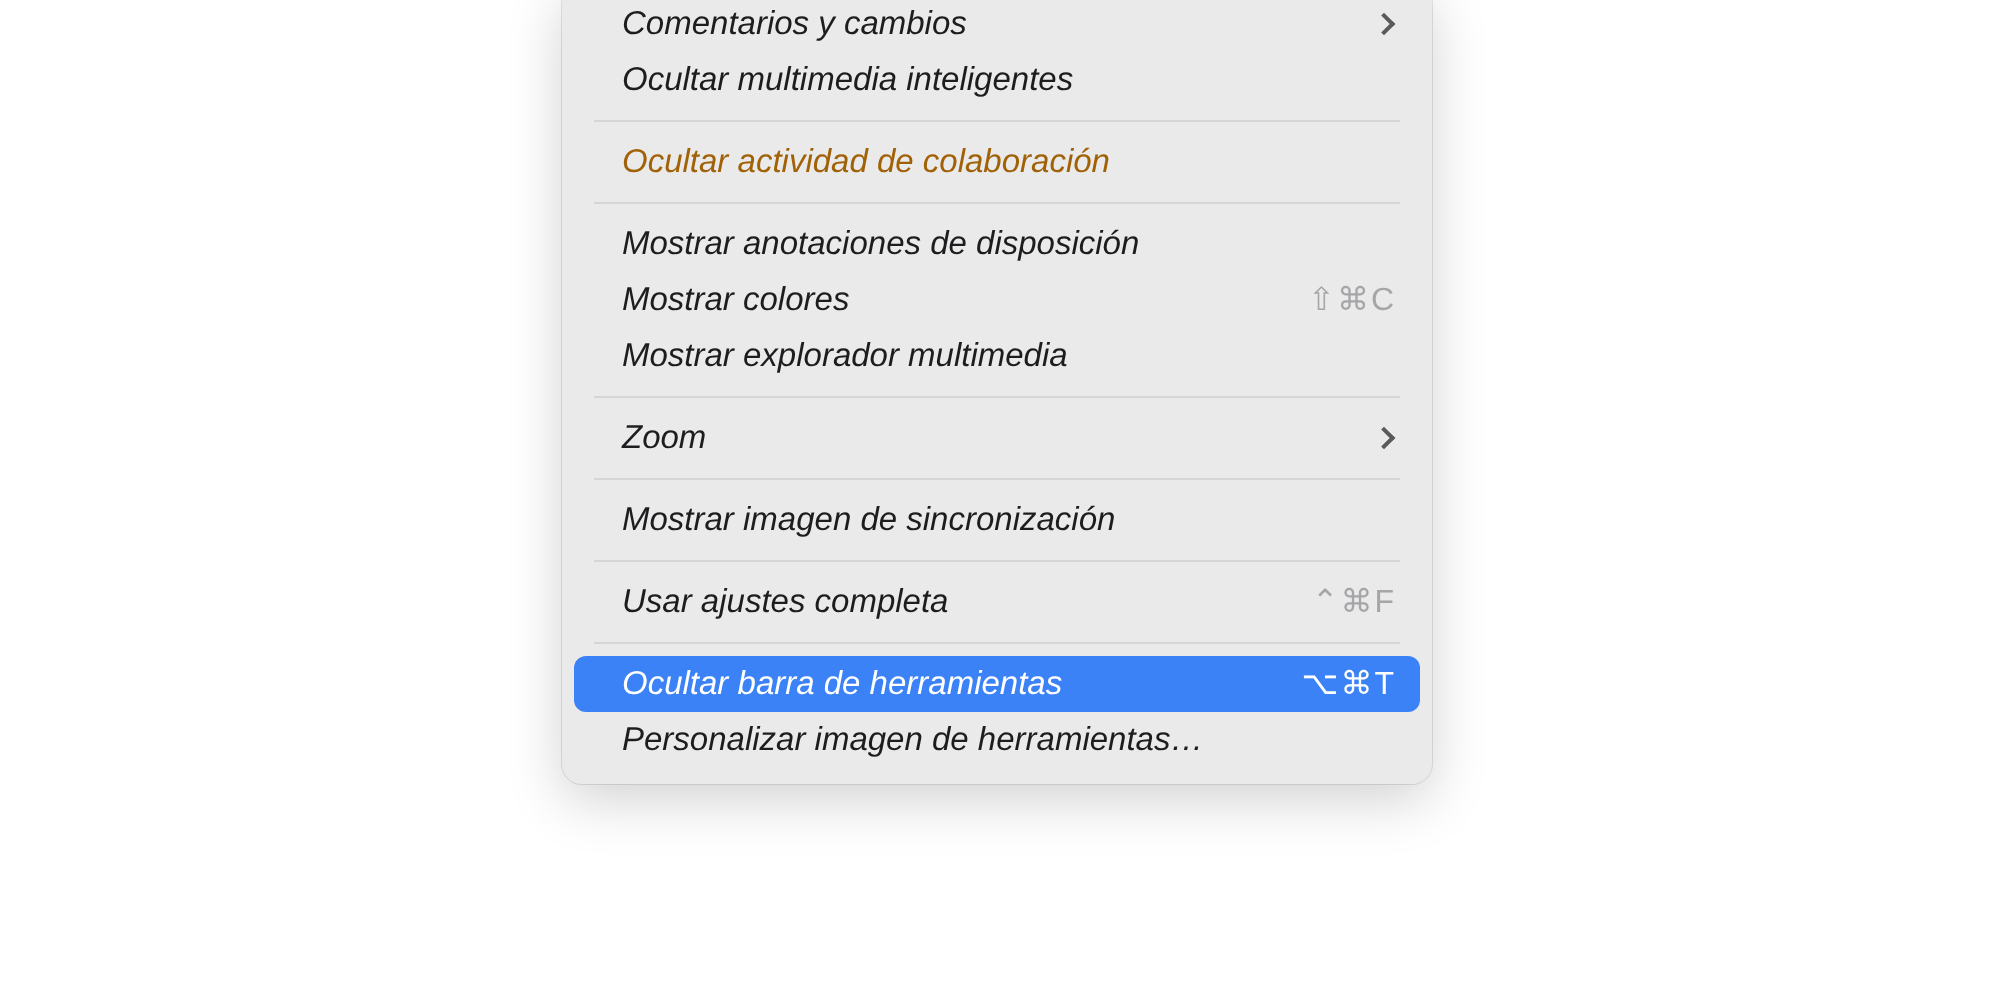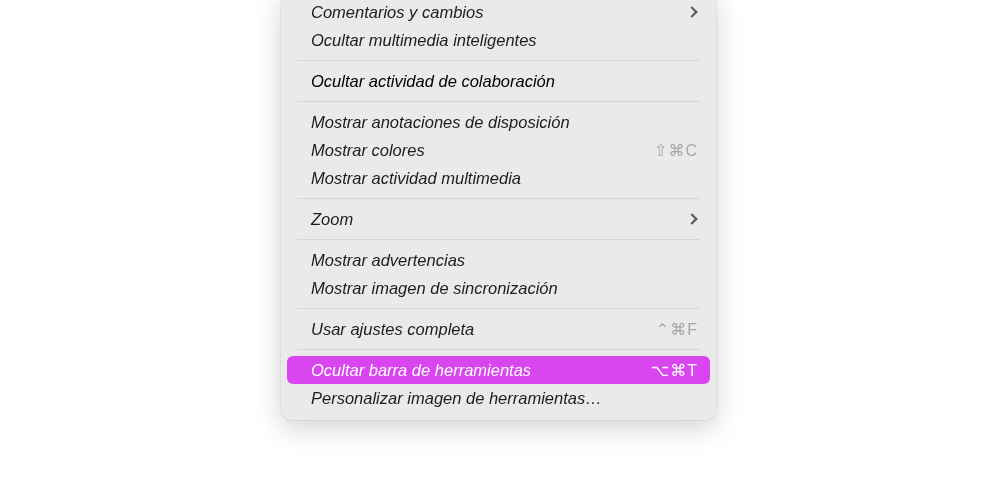--- a/index.html
+++ b/index.html
@@ -25,24 +25,24 @@
       display: flex;
       align-items: center;
       justify-content: space-between;
       height: 28px;
       padding: 0 18px 0 30px;
       font-size: 16.5px;
       color: #1d1d1f;
       cursor: default;
     }
     .menu-item.disabled {
-      color: #000000;
+      color: #a16207;
     }
     .menu-item.highlighted {
-      background: #d946ef;
+      background: #3b82f6;
       color: #ffffff;
       border-radius: 6px;
       margin: 0 6px;
       padding: 0 12px 0 24px;
       justify-content: flex-end;
     }
     .menu-item .label { flex: 1; font-style: italic; }
     .menu-item .shortcut {
       font-size: 16px;
       color: #a6a6a8;
@@ -90,35 +90,32 @@
     <span class="label">Mostrar anotaciones de disposición</span>
   </div>
 
   <div class="menu-item">
     <span class="label">Mostrar colores</span>
     <span class="shortcut">⇧⌘C</span>
   </div>
 
 
   <div class="menu-item">
-    <span class="label">Mostrar actividad multimedia</span>
+    <span class="label">Mostrar explorador multimedia</span>
   </div>
 
   <div class="separator"></div>
 
   <div class="menu-item">
     <span class="label">Zoom</span>
     <span class="chevron"></span>
   </div>
 
   <div class="separator"></div>
 
-  <div class="menu-item">
-    <span class="label">Mostrar advertencias</span>
-  </div>
 
   <div class="menu-item">
     <span class="label">Mostrar imagen de sincronización</span>
   </div>
 
   <div class="separator"></div>
 
   <div class="menu-item">
     <span class="label">Usar ajustes completa</span>
     <span class="shortcut">⌃⌘F</span>

